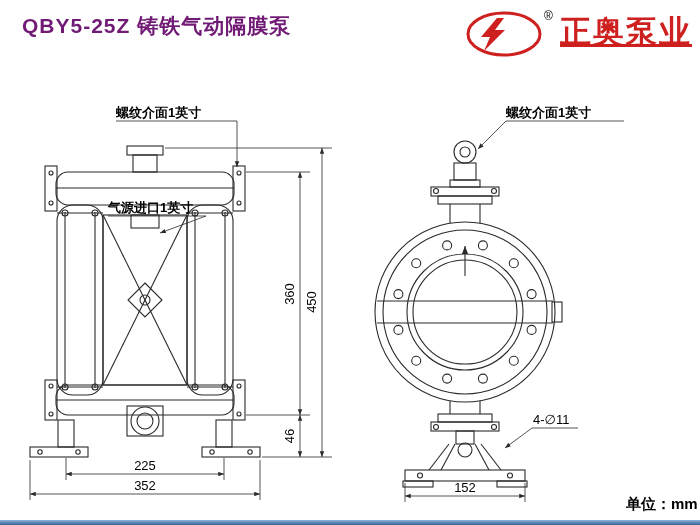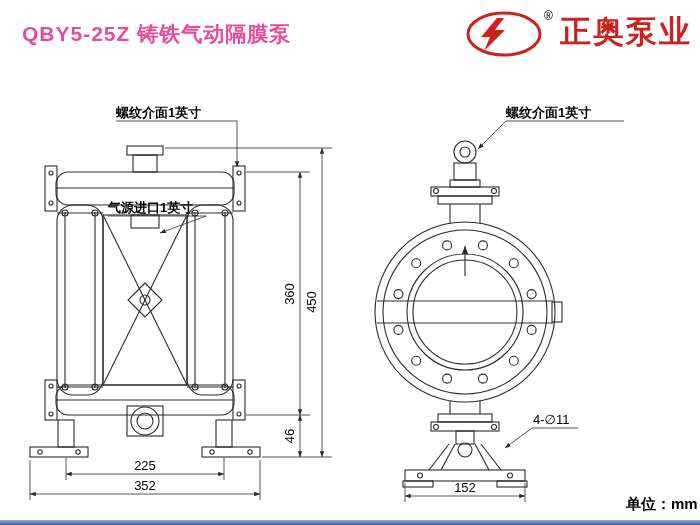--- a/index.html
+++ b/index.html
@@ -2,31 +2,32 @@
 <html><head>
 <meta charset="utf-8">
 <style>
   html,body{margin:0;padding:0;}
   body{
     width:700px;height:525px;position:relative;overflow:hidden;
     background:#ffffff;
     font-family:"Liberation Sans", sans-serif;
   }
   .page-title{
-    position:absolute;left:22px;top:20px;
-    font-size:21px;font-weight:bold;color:#ec4899;letter-spacing:1px;
+    position:absolute;left:22px;top:12px;
+    font-size:21px;font-weight:bold;color:#701a75;letter-spacing:1px;
     white-space:nowrap;
   }
   .logo{
     position:absolute;right:8px;top:6px;
     display:flex;align-items:center;gap:4px;
   }
   .logo .brand{
     font-size:31px;font-weight:bold;color:#cf2020;letter-spacing:2px;
     white-space:nowrap;
+    text-decoration:underline;
   }
   .drawing{position:absolute;left:0;top:0;}
   .bottom-bar{
     position:absolute;left:0;bottom:0;width:700px;height:5px;
     background:linear-gradient(#8fb4de,#35618f);
   }
   svg text{font-family:"Liberation Sans", sans-serif;fill:#000;}
   .cjk{font-size:13px;font-weight:bold;}
   .dim{font-size:13px;}
 </style>

